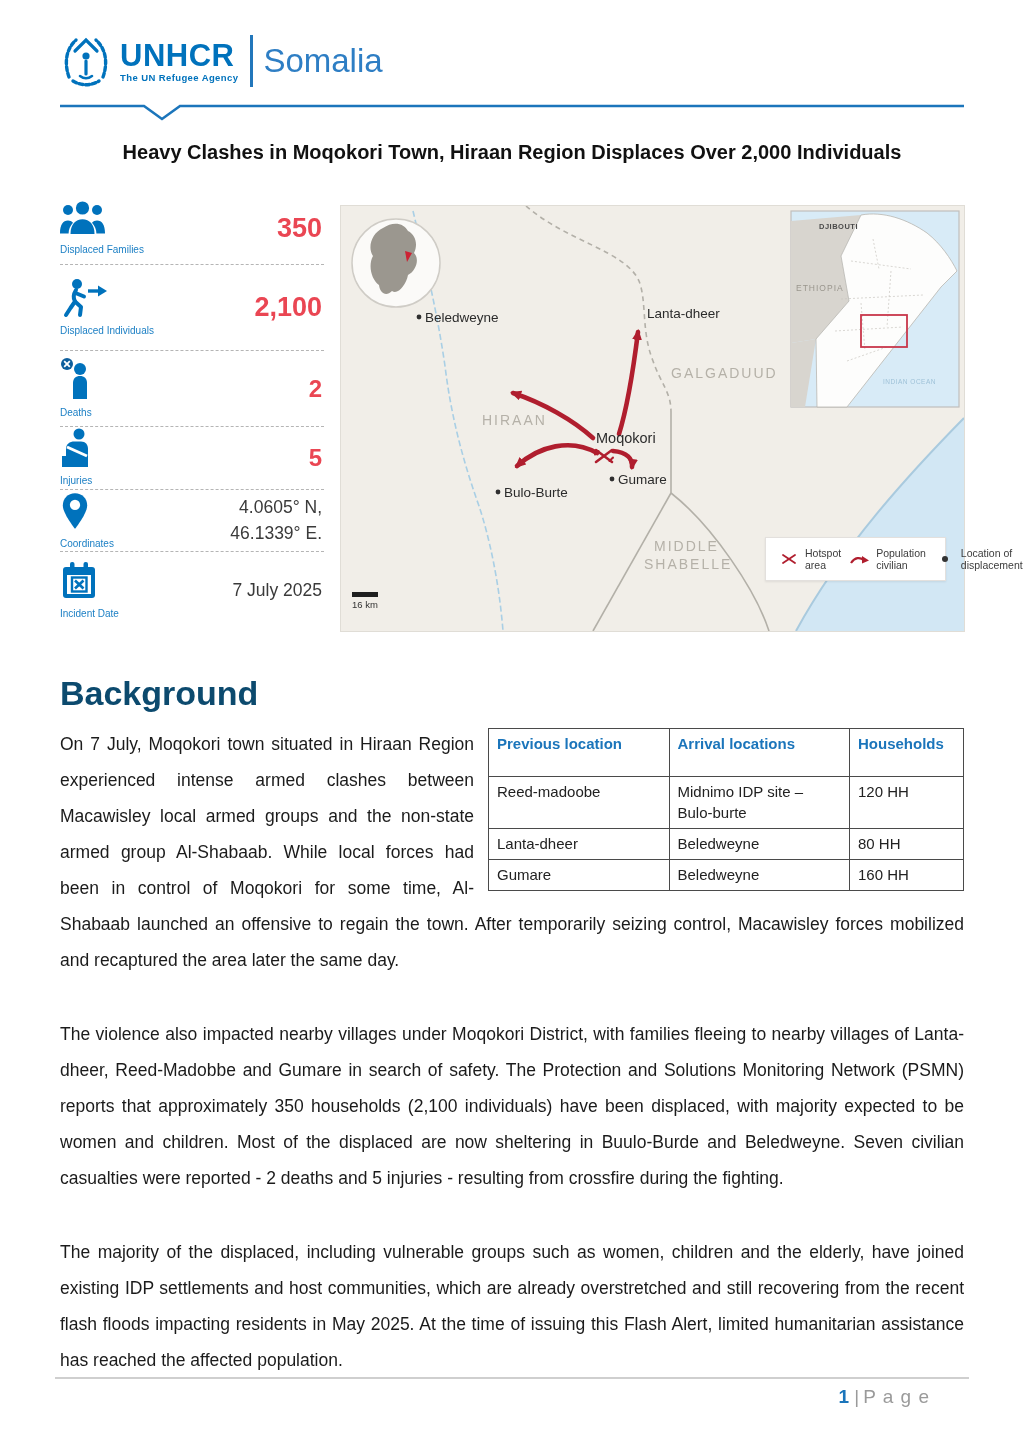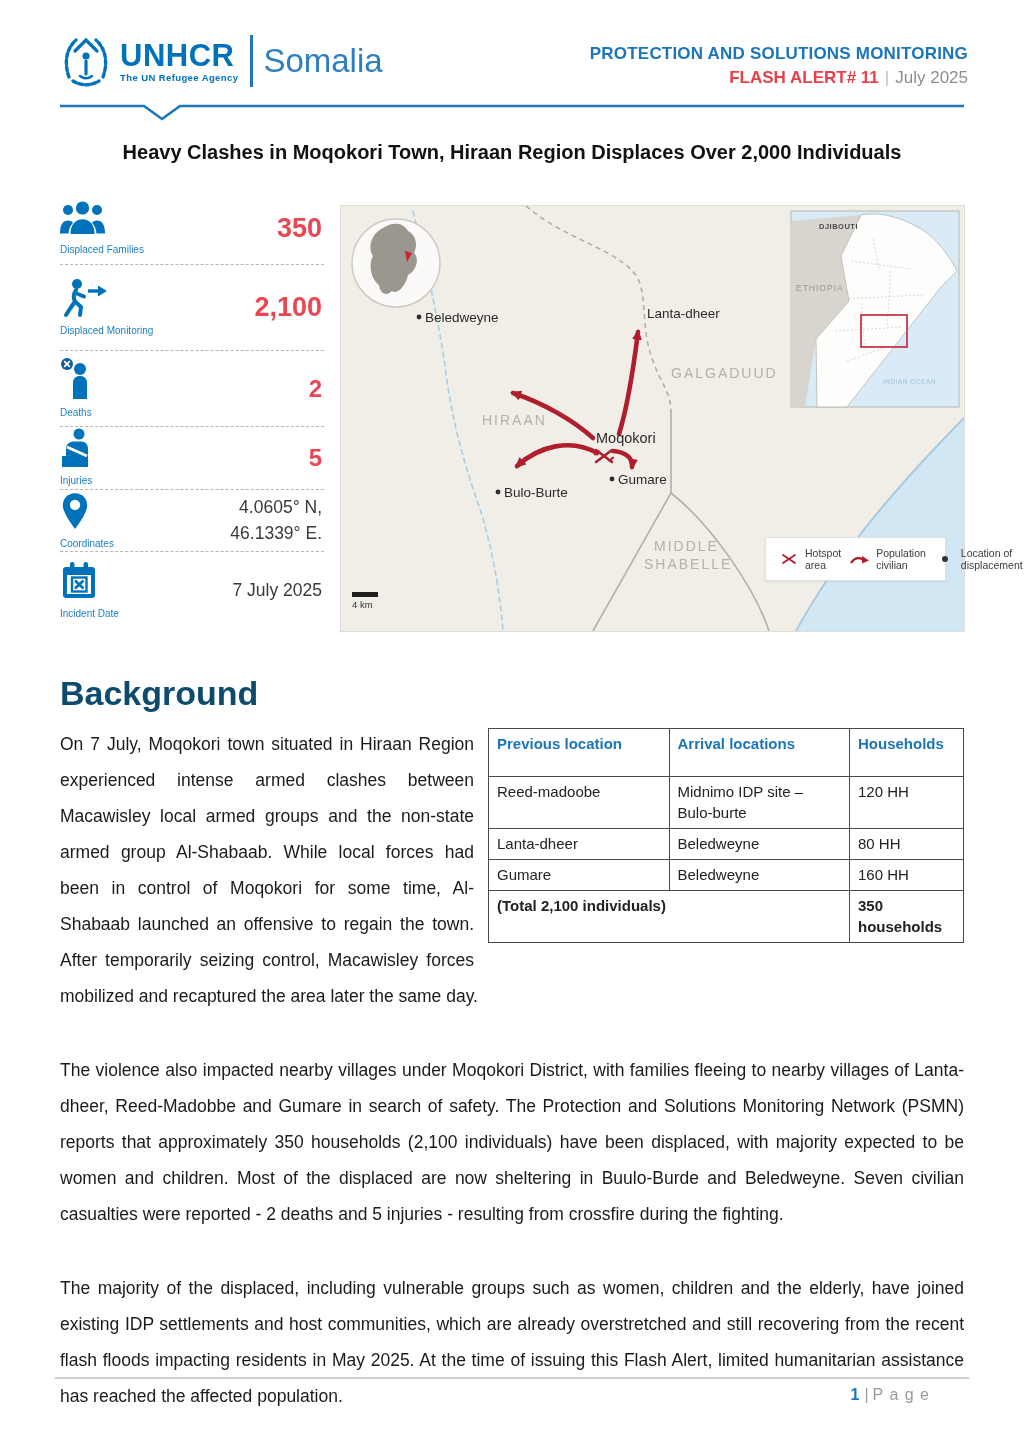--- a/index.html
+++ b/index.html
@@ -51,21 +51,21 @@
   .content { position:absolute; left:60px; top:726px; width:904px; font-size:17.5px; line-height:36px; text-align:justify; color:#1b1b1b; }
   .content p { margin:0 0 38px; }
   .tbl-wrap { float:right; width:476px; margin:2px 0 10px 14px; }
   table.disp { width:100%; border-collapse:collapse; font-size:15px; line-height:1.35; }
   table.disp th, table.disp td { border:1px solid #4a4a4a; padding:5px 8px; text-align:left; vertical-align:top; }
   table.disp th { color:#1b75bb; font-weight:bold; padding-bottom:22px; }
   table.disp td { color:#222; }
   .tot { color:#e02b2b; font-weight:bold; }
   
   .footer-line { position:absolute; left:55px; top:1377px; width:914px; height:2px; background:#cfcfcf; }
-  .footer-text { position:absolute; top:1386px; right:94px; font-size:16px; }
+  .footer-text { position:absolute; top:1386px; right:94px; font-size:19px; }
   .page-num { color:#1b75bb; font-weight:bold; }
   .page-sep { color:#9a9a9a; margin:0 4px 0 5px; }
   .page-label { color:#9a9a9a; letter-spacing:1px; }
   .icon-blue { fill:#0072bc; }
 </style>
 </head>
 <body>
 
 <div class="header">
   <div class="logo">
@@ -80,26 +80,20 @@
       </g>
       <circle cx="26" cy="24" r="3.6" class="icon-blue"></circle>
     </svg>
     <div class="logo-text">
       <div class="logo-org">UNHCR</div>
       <div class="logo-tagline">The UN Refugee Agency</div>
     </div>
     <div class="logo-divider"></div>
     <div class="logo-country">Somalia</div>
   </div>
-  <div class="header-right">
-    <div class="program-line">PROTECTION AND SOLUTIONS MONITORING</div>
-    <div class="alert-line">
-      <span class="alert-label">FLASH ALERT# 11</span><span class="alert-sep">|</span><span class="alert-date">July 2025</span>
-    </div>
-  </div>
 </div>
 <svg class="header-rule" viewBox="0 0 904 24">
   <path d="M0,2 H84 L102,15 L120,2 H904" fill="none" stroke="#1b75bb" stroke-width="2.6"></path>
 </svg>
 
 <div class="doc-title">Heavy Clashes in Moqokori Town, Hiraan Region Displaces Over 2,000 Individuals</div>
 
 <div class="stats">
 
   <div class="stat h-fam">
@@ -124,21 +118,21 @@
       <svg width="48" height="40" viewBox="0 0 48 40">
         <circle cx="17" cy="6" r="5" class="icon-blue"></circle>
         <g stroke="#0072bc" stroke-width="4" fill="none" stroke-linecap="round" stroke-linejoin="round">
           <path d="M16,12 C13.5,16 13,20 15,23.5 L10.5,30 L6,37"></path>
           <path d="M15,23.5 L21,29 L20,37"></path>
           <path d="M15.5,15 L24,18.5"></path>
         </g>
         <path d="M28,13 L40,13" stroke="#0072bc" stroke-width="3.4"></path>
         <path d="M38,7.5 L47,13 L38,18.5 Z" class="icon-blue"></path>
       </svg>
-      <div class="stat-label">Displaced Monitoring</div>
+      <div class="stat-label">Displaced Individuals</div>
     </div>
     <div class="stat-value v-big">2,100</div>
   </div>
 
   <div class="stat h-dea">
     <div class="stat-left">
       <svg width="34" height="42" viewBox="0 0 34 42">
         <circle cx="7" cy="6" r="6" fill="#0d5e9c"></circle>
         <g stroke="#ffffff" stroke-width="1.8">
             <path d="M4.2,3.2 L9.8,8.8"></path>
@@ -312,21 +306,21 @@
         <svg width="18" height="4" viewBox="0 0 18 4">
             <path d="M0,2 H18" stroke="#9a978f" stroke-width="2"></path>
           </svg>
       </span>
       <span>Regional Boundary</span>
     </div>
   </div>
 
   <div class="scalebar">
     <div class="bar"></div>
-    <div class="lab">4 km</div>
+    <div class="lab">16 km</div>
   </div>
 </div>
 
 <h2 class="bg-heading">Background</h2>
 
 <div class="content">
   <div class="tbl-wrap">
     <table class="disp">
       <thead>
         <tr>
@@ -344,24 +338,20 @@
         <tr>
           <td>Lanta-dheer</td>
           <td>Beledweyne</td>
           <td>80 HH</td>
         </tr>
         <tr>
           <td>Gumare</td>
           <td>Beledweyne</td>
           <td>160 HH</td>
         </tr>
-        <tr>
-          <td colspan="2" class="tot">(Total 2,100 individuals)</td>
-          <td class="tot">350 households</td>
-        </tr>
       </tbody>
     </table>
   </div>
   <p>On 7 July, Moqokori town situated in Hiraan Region experienced intense armed clashes between Macawisley local armed groups and the non-state armed group Al-Shabaab. While local forces had been in control of Moqokori for some time, Al-Shabaab launched an offensive to regain the town. After temporarily seizing control, Macawisley forces mobilized and recaptured the area later the same day.</p>
   <p>The violence also impacted nearby villages under Moqokori District, with families fleeing to nearby villages of Lanta-dheer, Reed-Madobbe and Gumare in search of safety. The Protection and Solutions Monitoring Network (PSMN) reports that approximately 350 households (2,100 individuals) have been displaced, with majority expected to be women and children. Most of the displaced are now sheltering in Buulo-Burde and Beledweyne. Seven civilian casualties were reported - 2 deaths and 5 injuries - resulting from crossfire during the fighting.</p>
   <p>The majority of the displaced, including vulnerable groups such as women, children and the elderly, have joined existing IDP settlements and host communities, which are already overstretched and still recovering from the recent flash floods impacting residents in May 2025. At the time of issuing this Flash Alert, limited humanitarian assistance has reached the affected population.</p>
 </div>
 
 <div class="footer-line"></div>
 <div class="footer-text">

